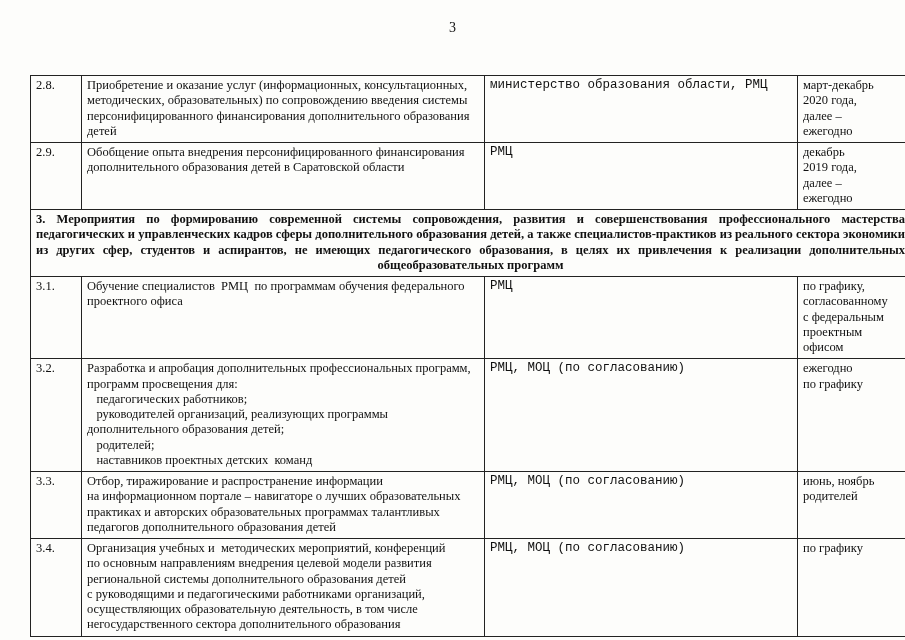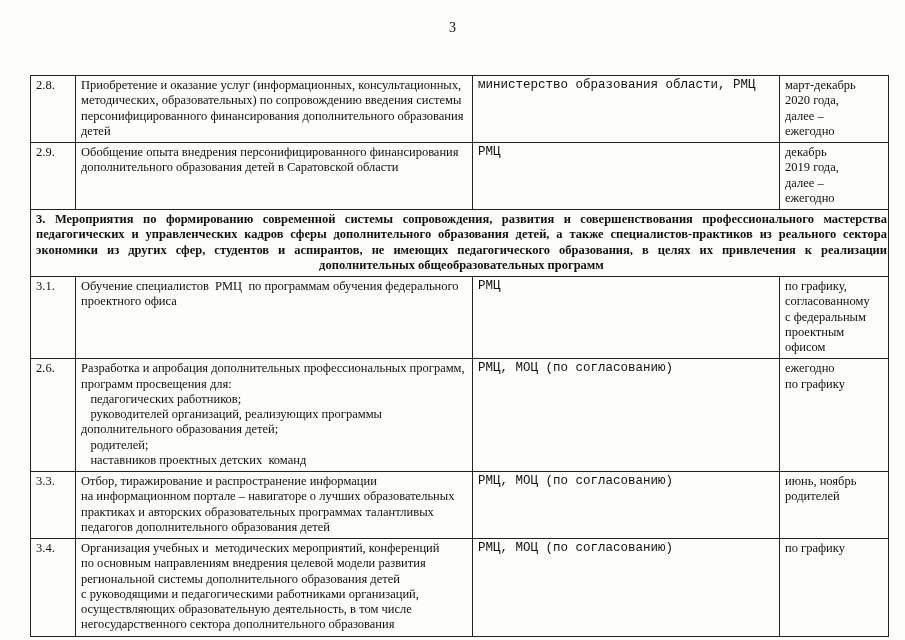--- a/index.html
+++ b/index.html
@@ -33,21 +33,21 @@
     left: 30px;
     width: 845px;
     border-collapse: collapse;
     table-layout: fixed;
     font-size: 12.5px;
     line-height: 1.22;
   }
   table.doc-table td {
     border: 1px solid #222;
     vertical-align: top;
-    padding: 2px 1px 3px 5px;
+    padding: 2px 7px 3px 5px;
   }
   td.col-num   { width: 38px;  }
   td.col-act   { width: 390px; }
   td.col-resp  { width: 300px; font-family: Liberation Mono, monospace; }
   td.col-time  { width: 102px; }
   .pre { white-space: pre-wrap; }
   td.section-header {
     font-weight: bold;
     text-align: justify;
     text-align-last: center;
@@ -93,21 +93,21 @@
         <td class="col-act pre">Обучение специалистов  РМЦ  по программам обучения федерального проектного офиса</td>
         <td class="col-resp pre">РМЦ</td>
         <td class="col-time pre">по графику,
 согласованному
 с федеральным
 проектным
 офисом</td>
       </tr>
 
       <tr>
-        <td class="col-num">2.6.</td>
+        <td class="col-num">3.2.</td>
         <td class="col-act pre">Разработка и апробация дополнительных профессиональных программ, программ просвещения для:
    педагогических работников;
    руководителей организаций, реализующих программы дополнительного образования детей;
    родителей;
    наставников проектных детских  команд</td>
         <td class="col-resp pre">РМЦ, МОЦ (по согласованию)</td>
         <td class="col-time pre">ежегодно
 по графику</td>
       </tr>
 

